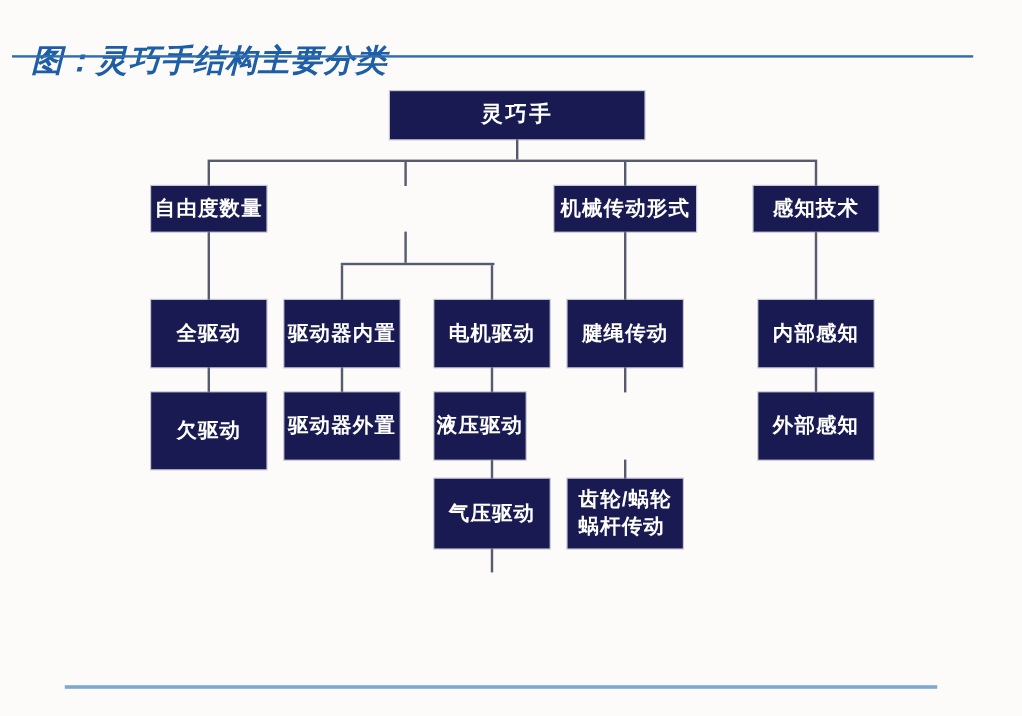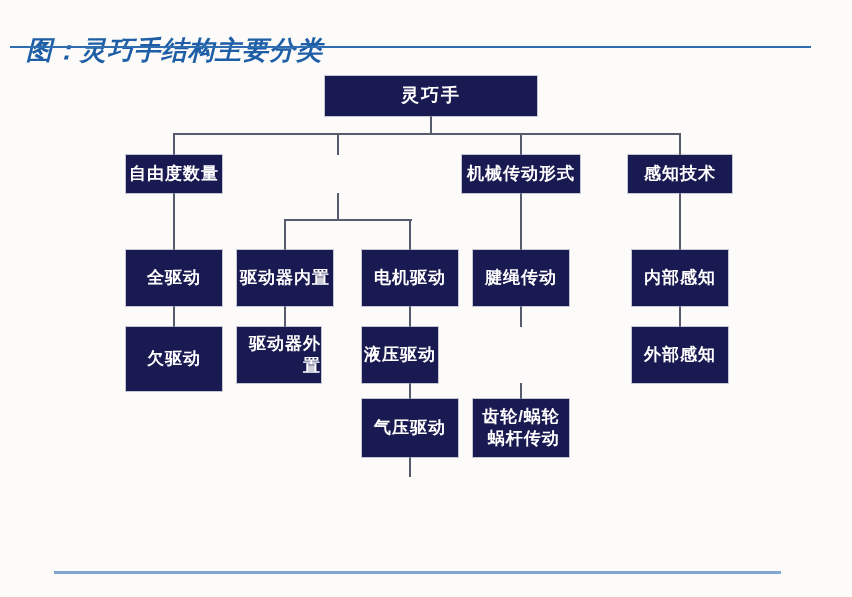--- a/index.html
+++ b/index.html
@@ -24,21 +24,21 @@
   .footer-rule {
     position:absolute; left:54px; top:571px; width:727px; height:3px;
     background:var(--footer-rule,#80a6d2);
   }
   .node {
     position:absolute; box-sizing:border-box;
     display:flex; align-items:center; justify-content:center;
     background:var(--node-fill,#1a1a52);
     color:var(--node-text,#ffffff);
     font-weight:bold; font-size:17px; letter-spacing:1px;
-    text-align:right; white-space:pre-line; line-height:1.3;
+    text-align:left; white-space:pre-line; line-height:1.3;
     box-shadow:0 0 0 1px rgba(140,148,172,.5);
   }
   .node.root { font-size:18px; letter-spacing:2px; }
   .line {
     position:absolute;
     background:var(--connector,#565b6d);
   }
 </style>
 </head>
 <body>
@@ -75,21 +75,21 @@
   <div class="node root" style="left:325px;top:76px;width:212px;height:40px">灵巧手</div>
 
   <div class="node" style="left:126px;top:155px;width:96px;height:38px">自由度数量</div>
   <div class="node" style="left:462px;top:155px;width:118px;height:38px">机械传动形式</div>
   <div class="node" style="left:628px;top:155px;width:104px;height:38px">感知技术</div>
 
   <div class="node" style="left:126px;top:250px;width:96px;height:56px">全驱动</div>
   <div class="node" style="left:126px;top:327px;width:96px;height:64px">欠驱动</div>
 
   <div class="node" style="left:237px;top:250px;width:96px;height:56px">驱动器内置</div>
-  <div class="node" style="left:237px;top:327px;width:84px;height:56px">驱动器外置</div>
+  <div class="node" style="left:237px;top:327px;width:96px;height:56px">驱动器外置</div>
 
   <div class="node" style="left:362px;top:250px;width:96px;height:56px">电机驱动</div>
   <div class="node" style="left:362px;top:327px;width:76px;height:56px">液压驱动</div>
   <div class="node" style="left:362px;top:399px;width:96px;height:58px">气压驱动</div>
 
   <div class="node" style="left:473px;top:250px;width:96px;height:56px">腱绳传动</div>
   <div class="node" style="left:473px;top:399px;width:96px;height:58px">齿轮/蜗轮
 蜗杆传动</div>
 
   <div class="node" style="left:632px;top:250px;width:96px;height:56px">内部感知</div>

